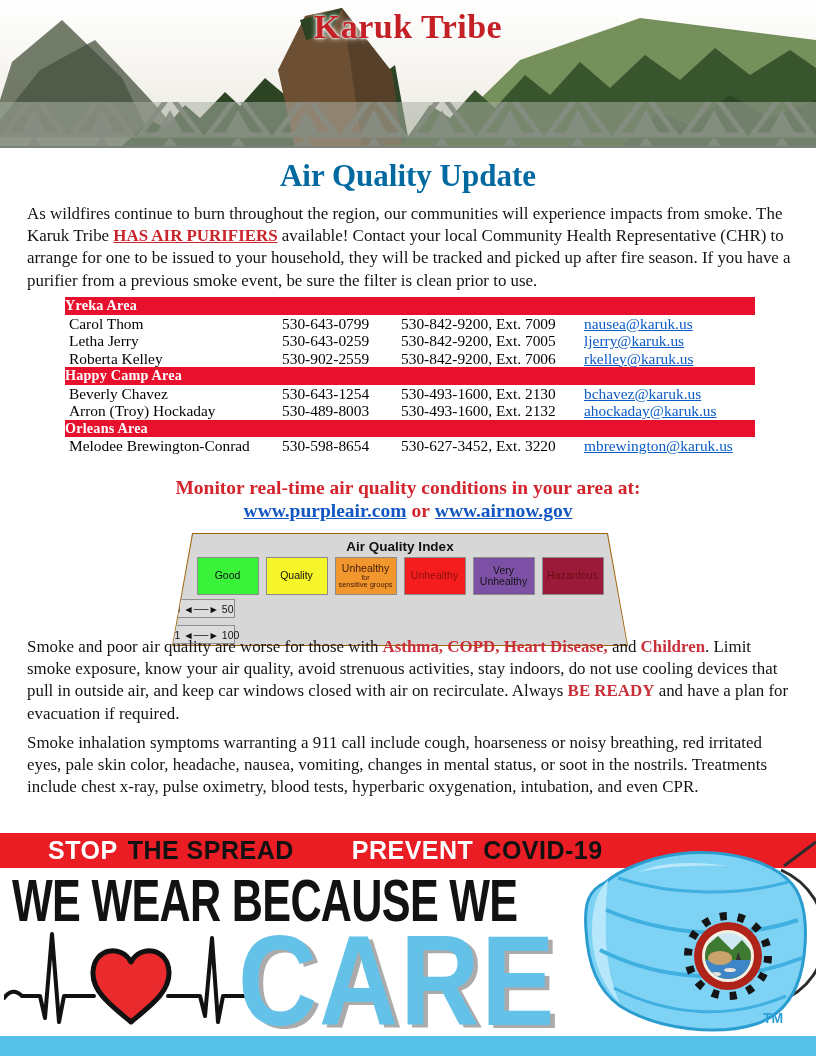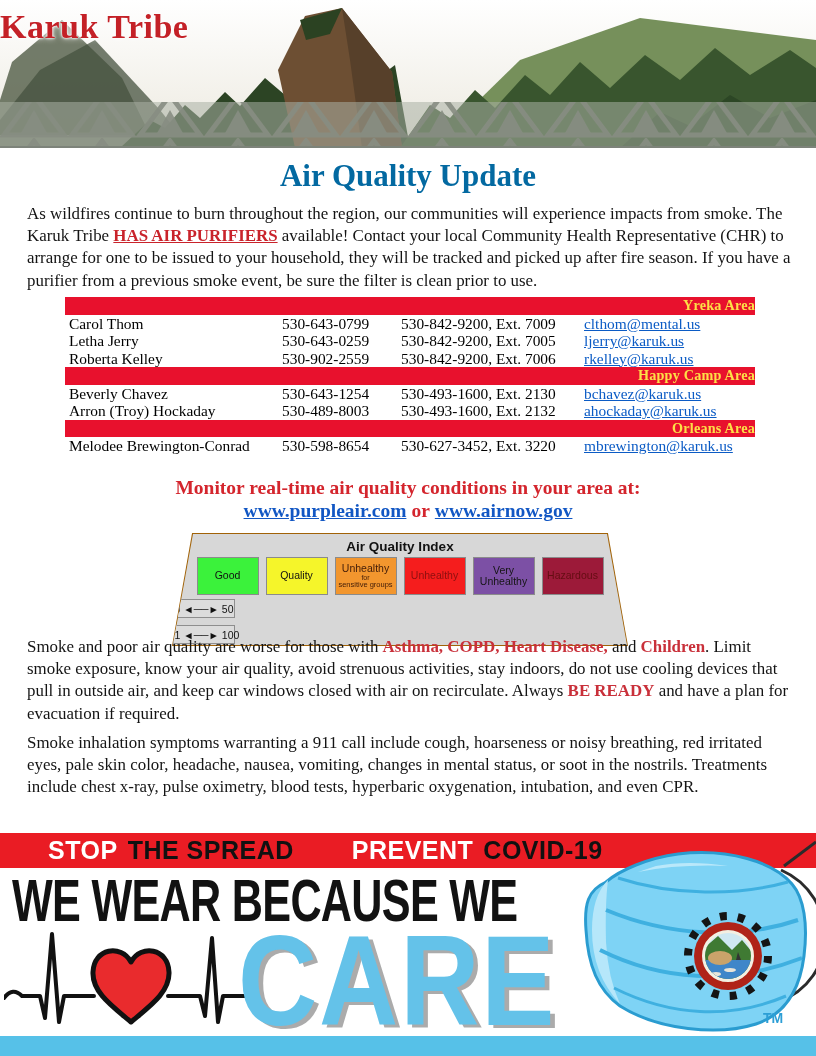--- a/index.html
+++ b/index.html
@@ -1,36 +1,36 @@
 <!DOCTYPE html>
 <html><head>
 <meta charset="utf-8">
 <style>
   html,body{margin:0;padding:0;background:#888;}
   .page{position:relative;width:816px;height:1056px;background:#ffffff;overflow:hidden;
         font-family:"Liberation Serif","DejaVu Serif",serif;-webkit-font-smoothing:antialiased;}
   
   .hero{position:absolute;left:0;top:0;width:816px;height:148px;}
   .hero svg{display:block;width:816px;height:148px;}
-  .brand{position:absolute;left:0;top:8px;width:780px;
+  .brand{position:absolute;left:8px;top:8px;width:780px;text-align:center;
          font-size:34px;font-weight:bold;color:#c42127;letter-spacing:.5px;
-         text-shadow:0 0 6px #fff,0 0 3px #fff,0 0 2px #fff;}
+         text-shadow:0 0 6px #fff,0 0 3px #fff,0 0 2px #fff;padding-left:10px;}
   
   .title{position:absolute;left:0;top:158px;width:816px;margin:0;text-align:center;
          font-size:31px;font-weight:bold;color:#0369a1;}
   .para{position:absolute;left:27px;width:764px;margin:0;font-size:16.9px;line-height:22.2px;color:#141414;}
   .intro{top:203px;}
   .p2{top:636px;}
   .p3{top:732px;}
   .red-inline{color:#c9303a;font-weight:bold;}
   .red-underline{color:#c9232b;font-weight:bold;text-decoration:underline;}
   
   .contacts{position:absolute;left:65px;top:297px;width:690px;}
-  .area-bar{height:17.5px;line-height:17.5px;color:#fde047;font-weight:bold;font-size:14.2px;
-            padding-left:0;box-sizing:border-box;letter-spacing:.2px;text-align:right;}
+  .area-bar{height:17.5px;line-height:17.5px;color:#ffffff;font-weight:bold;font-size:14.2px;
+            padding-left:0;box-sizing:border-box;letter-spacing:.2px;}
   .crow{display:grid;grid-template-columns:213px 119px 183px 1fr;height:17.5px;line-height:17.6px;
         font-size:15.4px;padding-left:4px;box-sizing:border-box;}
   .crow a{color:#0b5bc5;text-decoration:underline;cursor:pointer;}
   
   .monitor{position:absolute;left:0;top:477px;width:816px;text-align:center;font-weight:bold;}
   .m1{font-size:19.5px;color:#d4252d;line-height:22px;}
   .m2{font-size:19.5px;line-height:23px;}
   .m2 a{color:#1257c4;text-decoration:underline;cursor:pointer;}
   .m2 .or{color:#d4252d;margin:0 5px;text-align:center;}
   
@@ -111,21 +111,21 @@
   <h1 class="title">Air Quality Update</h1>
 
   <p class="para intro"><span>As wildfires continue to burn throughout the region, our communities will experience impacts from smoke. The Karuk Tribe </span><span class="red-underline">HAS AIR PURIFIERS</span><span> available!  Contact your local Community Health Representative (CHR) to arrange for one to be issued to your household, they will be tracked and picked up after fire season.  If you have a purifier from a previous smoke event, be sure the filter is clean prior to use.</span></p>
 
   <div class="contacts">
     <div class="area-bar" style="background-color: rgb(232, 17, 45);">Yreka Area</div>
     <div class="crow">
         <span>Carol Thom</span>
         <span>530-643-0799</span>
         <span>530-842-9200, Ext. 7009</span>
-        <a>clthom@mental.us</a>
+        <a>nausea@karuk.us</a>
       </div>
     <div class="crow">
         <span>Letha Jerry</span>
         <span>530-643-0259</span>
         <span>530-842-9200, Ext. 7005</span>
         <a>ljerry@karuk.us</a>
       </div>
     <div class="crow">
         <span>Roberta Kelley</span>
         <span>530-902-2559</span>

